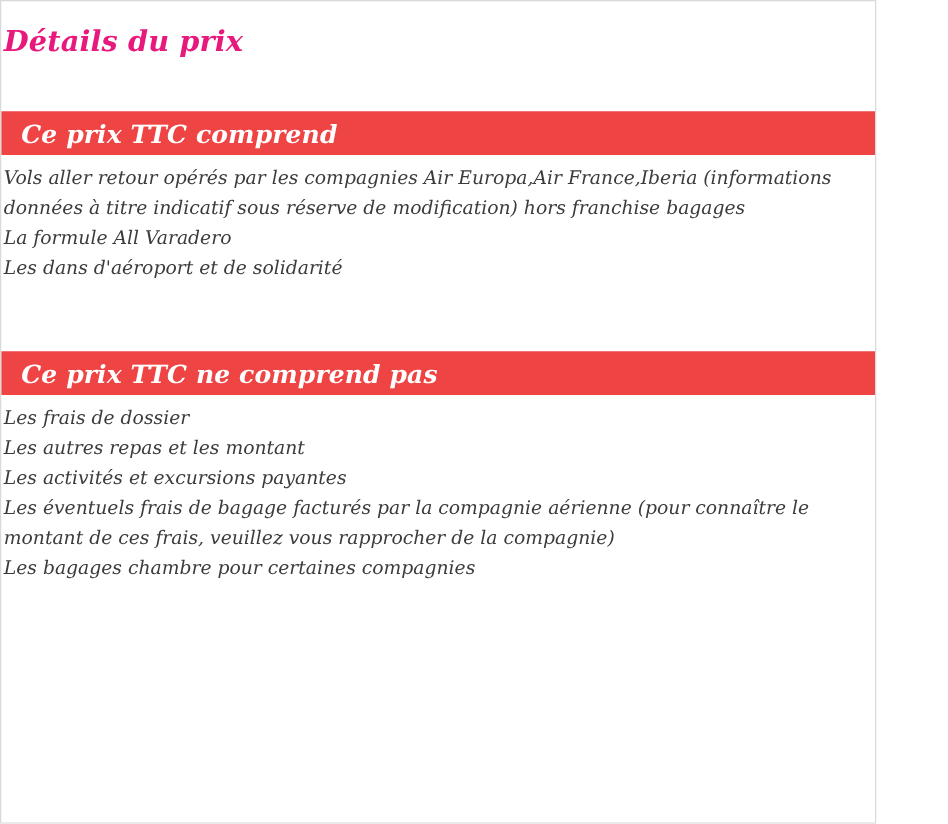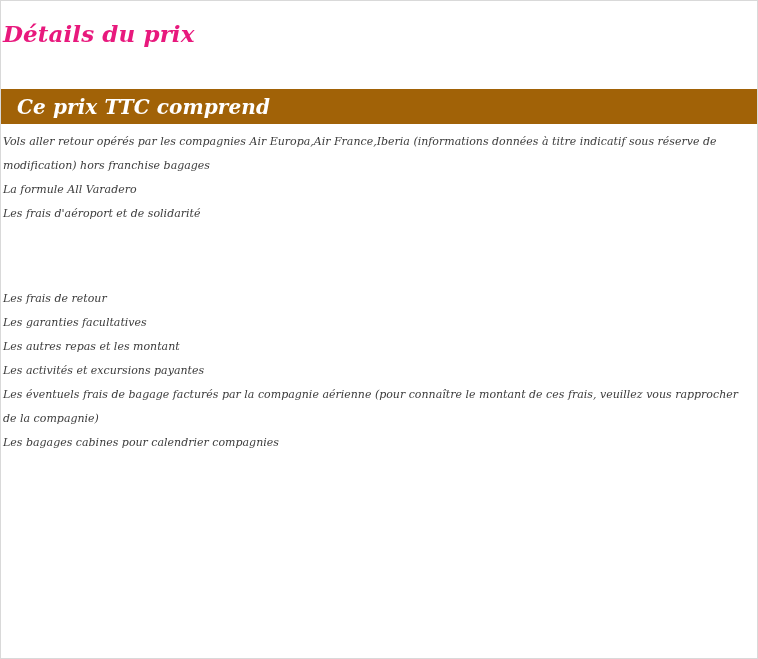--- a/index.html
+++ b/index.html
@@ -8,21 +8,21 @@
   }
   body {
     width: 758px;
     height: 659px;
     background: #ffffff;
     font-family: "DejaVu Sans", sans-serif;
     overflow: hidden;
   }
   .page {
     position: relative;
-    width: 758px;
+    width: 701px;
     height: 659px;
     box-sizing: border-box;
     border: 1px solid #d9d9d9;
     background: #ffffff;
     overflow: hidden;
   }
   .page-title {
     margin: 0;
     padding: 18px 0 0 2px;
     font-family: "DejaVu Serif", serif;
@@ -36,21 +36,21 @@
   .section {
     margin-top: 0;
   }
   .section-1 {
     margin-top: 40px;
   }
   .section-2 {
     margin-top: 55px;
   }
   .section-head {
-    background: #a16207;
+    background: #ef4444;
     color: #ffffff;
     height: 35px;
     display: flex;
     align-items: center;
     padding-left: 16px;
     box-sizing: border-box;
   }
   .section-head span {
     font-family: "DejaVu Serif", serif;
     font-style: italic;
@@ -58,49 +58,51 @@
     font-size: 20px;
     line-height: 22px;
     letter-spacing: 0.1px;
   }
   .section-body {
     padding: 6px 14px 0 2px;
   }
   .item {
     font-family: "DejaVu Serif", serif;
     font-style: italic;
-    font-size: 11px;
+    font-size: 15px;
     line-height: 24px;
     color: #3b3b3b;
     margin: 0;
     padding: 0;
   }
 </style>
 </head>
 <body>
 
 <div class="page">
 
   <h1 class="page-title">Détails du prix</h1>
 
   <div class="section section-1">
     <div class="section-head">
       <span>Ce prix TTC comprend</span>
     </div>
     <div class="section-body">
       <p class="item">Vols aller retour opérés par les compagnies Air Europa,Air France,Iberia (informations données à titre indicatif sous réserve de modification) hors franchise bagages</p>
       <p class="item">La formule All Varadero</p>
-      <p class="item">Les frais d'aéroport et de solidarité</p>
+      <p class="item">Les dans d'aéroport et de solidarité</p>
     </div>
   </div>
 
   <div class="section section-2">
+    <div class="section-head">
+      <span>Ce prix TTC ne comprend pas</span>
+    </div>
     <div class="section-body">
-      <p class="item">Les frais de retour</p>
-      <p class="item">Les garanties facultatives</p>
+      <p class="item">Les frais de dossier</p>
       <p class="item">Les autres repas et les montant</p>
       <p class="item">Les activités et excursions payantes</p>
       <p class="item">Les éventuels frais de bagage facturés par la compagnie aérienne (pour connaître le montant de ces frais, veuillez vous rapprocher de la compagnie)</p>
-      <p class="item">Les bagages cabines pour calendrier compagnies</p>
+      <p class="item">Les bagages chambre pour certaines compagnies</p>
     </div>
   </div>
 
 </div>
 
 </body></html>

